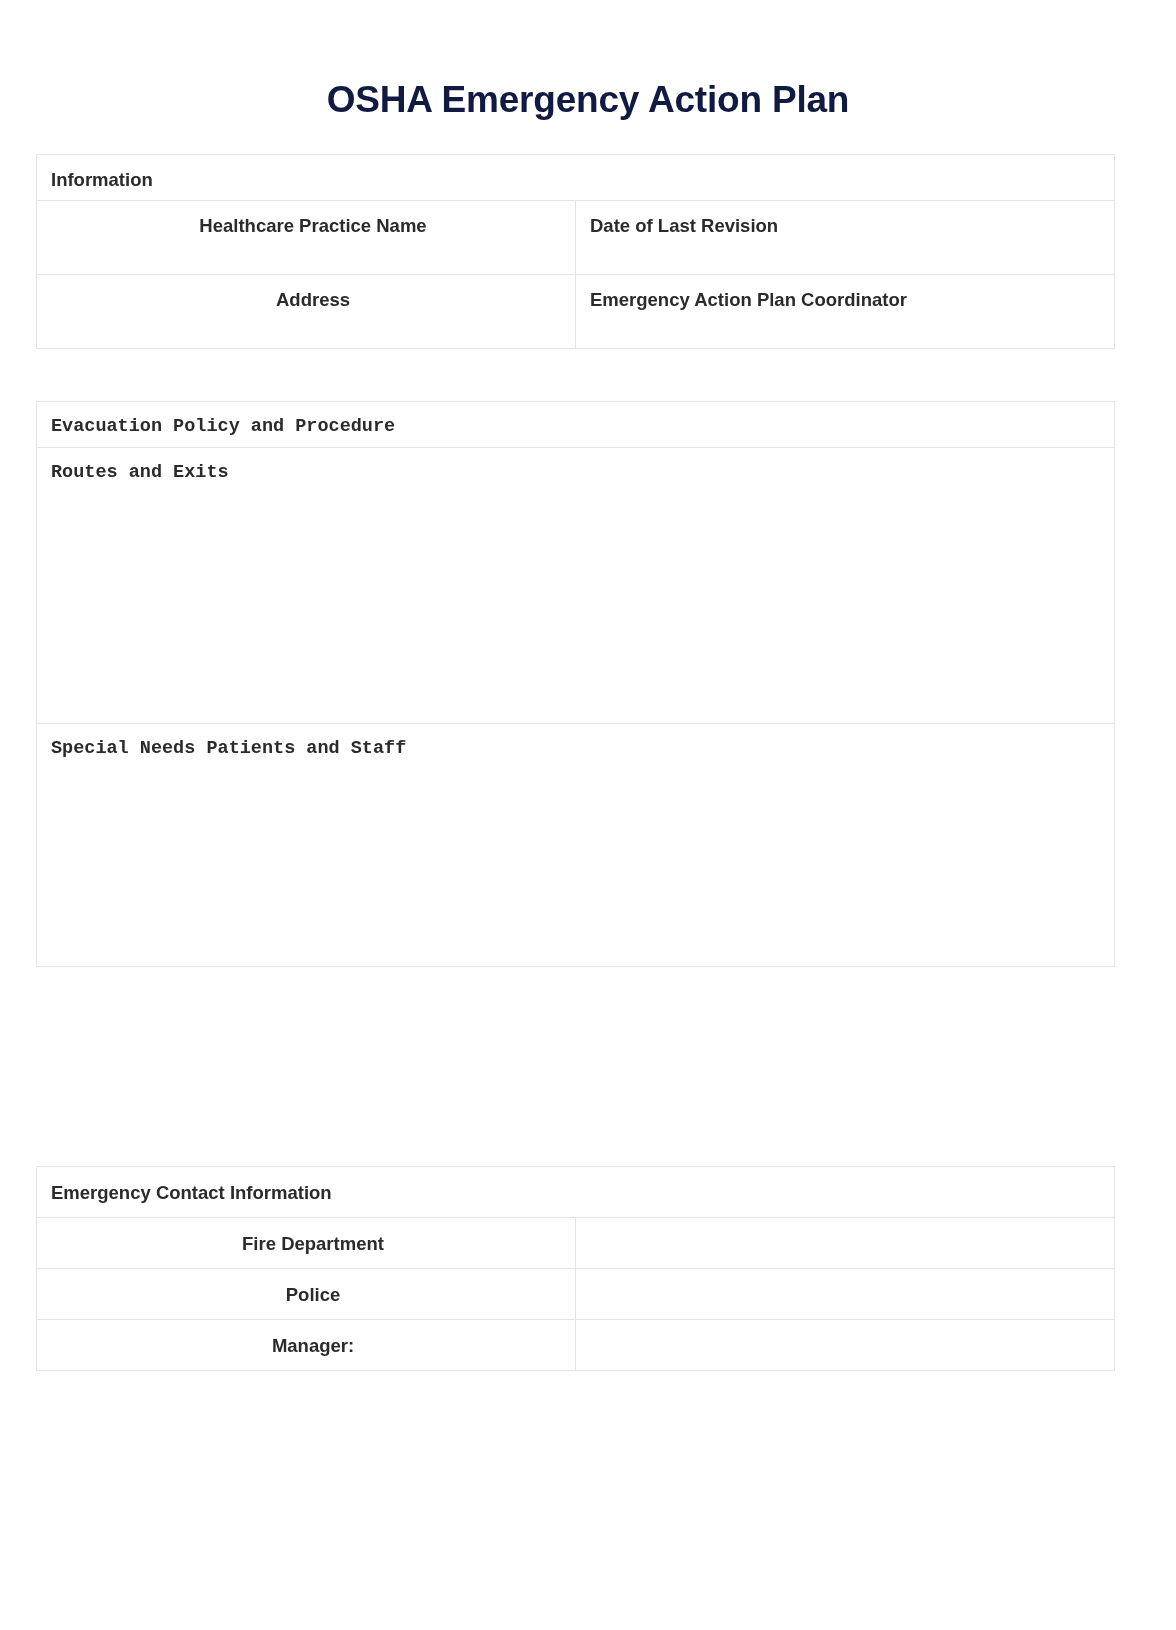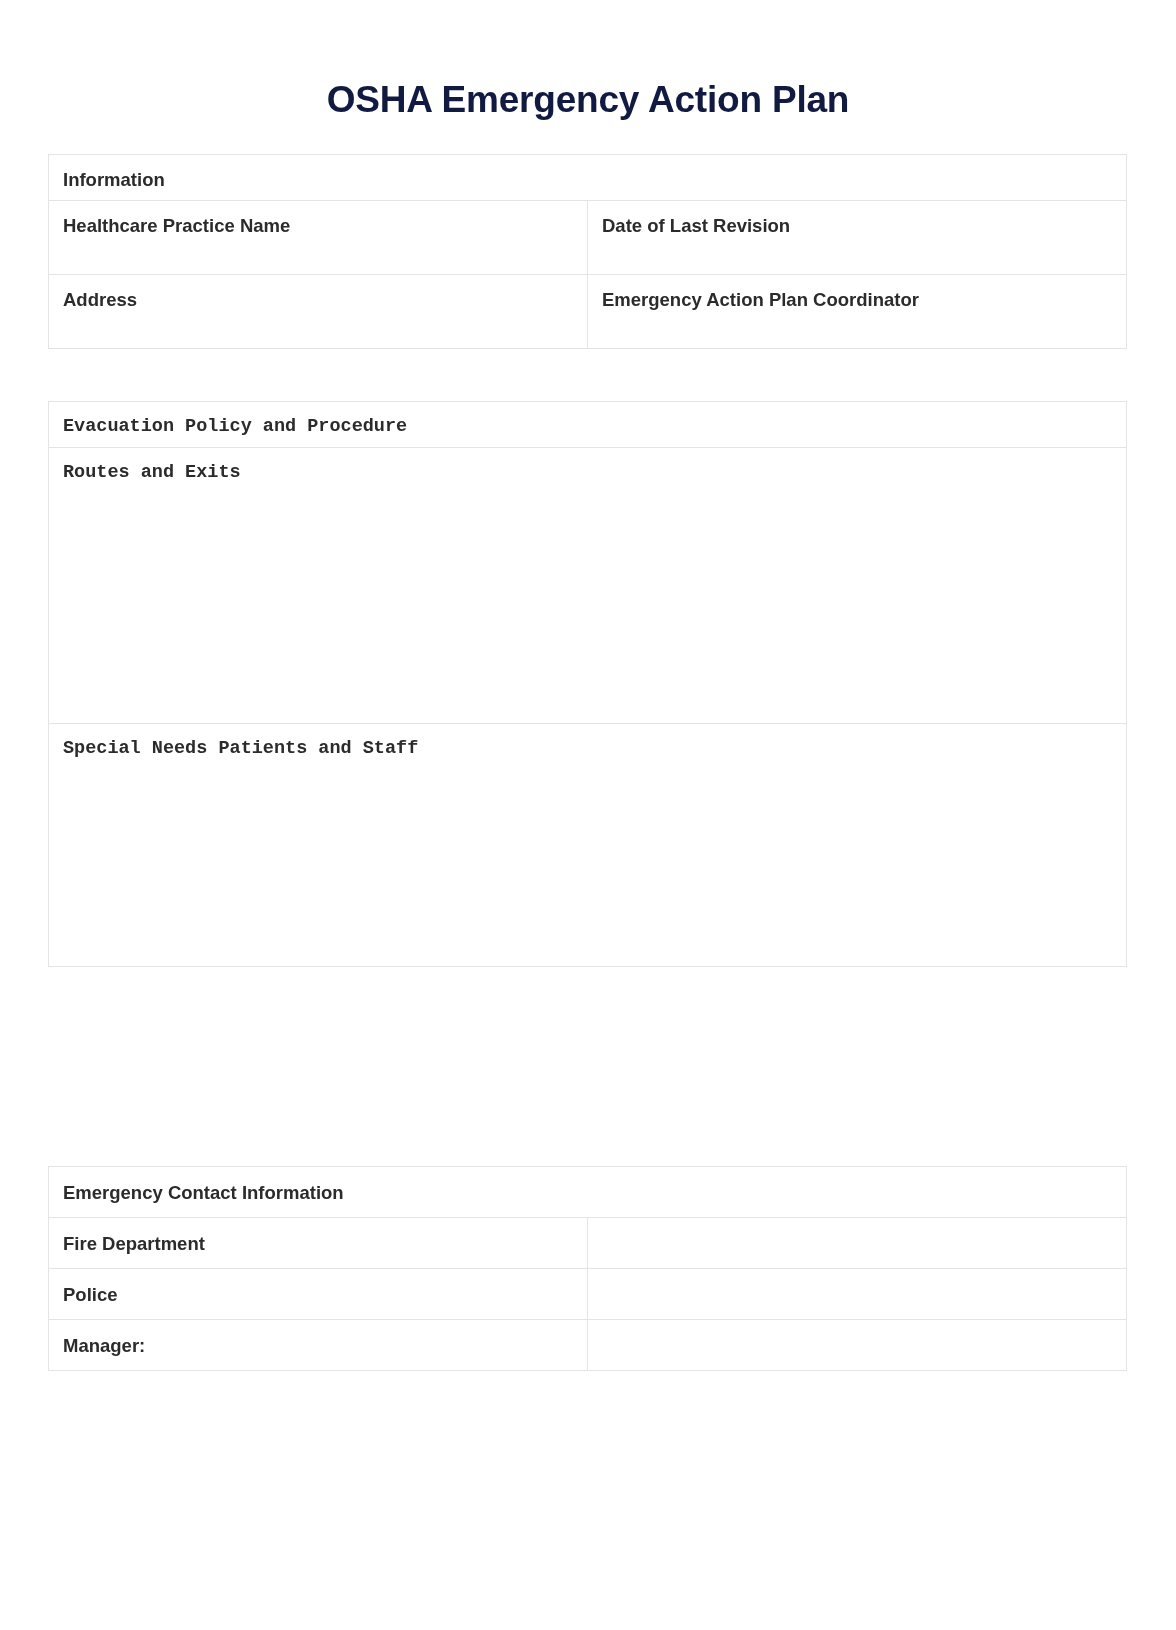--- a/index.html
+++ b/index.html
@@ -30,21 +30,21 @@
     text-align: center;
     font-size: 37px;
     font-weight: bold;
     letter-spacing: -0.2px;
     color: #111a40;
     line-height: 1.25;
   }
 
   .tbl {
     position: absolute;
-    left: 48px;
+    left: 36px;
     width: 1079px;
     border-collapse: collapse;
     table-layout: fixed;
     background: #ffffff;
   }
 
   .tbl td {
     border: 1px solid #e4e4e6;
     vertical-align: top;
     padding: 13px 0 0 14px;
@@ -68,21 +68,21 @@
   #table-evacuation { top: 401px; font-family: Liberation Mono, monospace; }
   #table-evacuation .r-head td { height: 46px; }
   #table-evacuation .r-routes td { height: 276px; }
   #table-evacuation .r-leaders td { height: 99px; }
   #table-evacuation .r-special td { height: 243px; margin-left: 32px; }
 
   
   #table-contacts { top: 1166px; padding-left: 44px; }
   #table-contacts td { height: 51px; padding-top: 14px; }
 
-  .col-left { width: 540px; }
+  .col-left { width: 540px; text-align: center; }
   .col-right { width: 539px; }
 </style>
 </head>
 <body>
 
 <div class="page">
 
   <h1 class="doc-title">OSHA Emergency Action Plan</h1>
 
   <table class="tbl" id="table-information">

